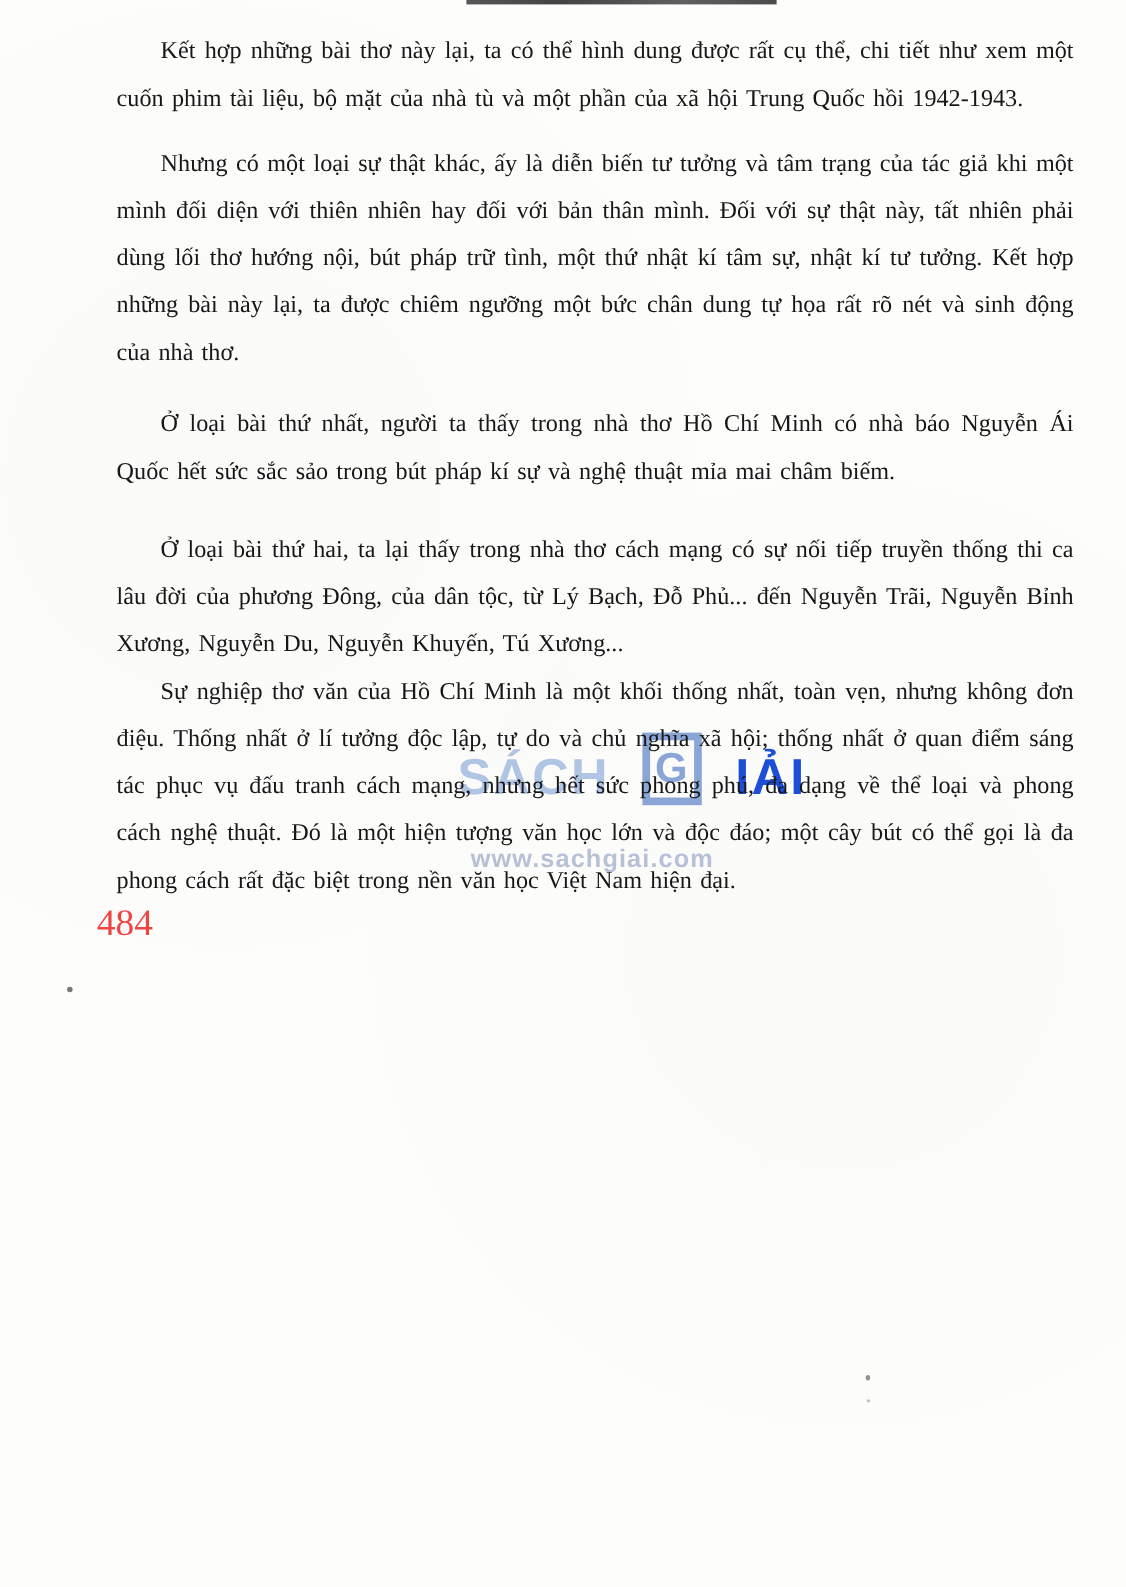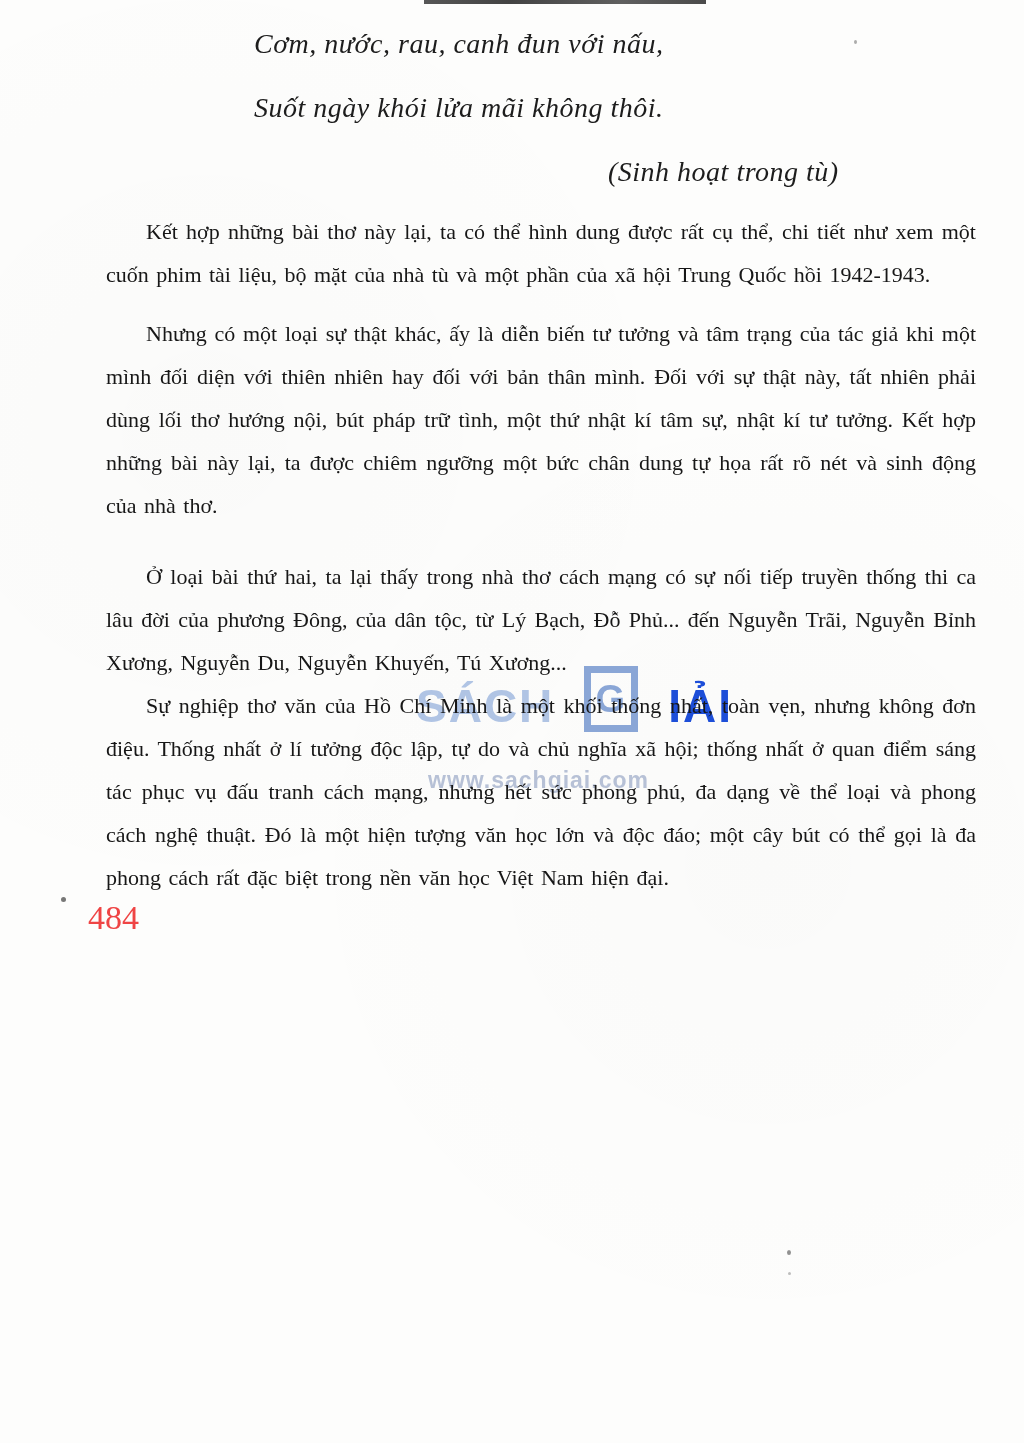--- a/index.html
+++ b/index.html
@@ -134,27 +134,23 @@
       <span class="wm-logo" style="color: rgb(138, 166, 214); border-color: rgb(138, 166, 214);">
         <span>G</span>
       </span>
       <span class="wm-part" style="color: #1d4ed8;">IẢI</span>
     </div>
     <div class="wm-url" style="color: rgb(183, 193, 214); margin-top: 35px;">www.sachgiai.com</div>
   </div>
 
   <div class="content">
 
-    <div class="poem">
-      <div class="poem-line">Cơm, nước, rau, canh đun với nấu,</div>
-      <div class="poem-line">Suốt ngày khói lửa mãi không thôi.</div>
-      <div class="poem-attribution">(Sinh hoạt trong tù)</div>
-    </div>
 
     <p class="para">Kết hợp những bài thơ này lại, ta có thể hình dung được rất cụ thể, chi tiết như xem một cuốn phim tài liệu, bộ mặt của nhà tù và một phần của xã hội Trung Quốc hồi 1942-1943.</p>
     <p class="para m16">Nhưng có một loại sự thật khác, ấy là diễn biến tư tưởng và tâm trạng của tác giả khi một mình đối diện với thiên nhiên hay đối với bản thân mình. Đối với sự thật này, tất nhiên phải dùng lối thơ hướng nội, bút pháp trữ tình, một thứ nhật kí tâm sự, nhật kí tư tưởng. Kết hợp những bài này lại, ta được chiêm ngưỡng một bức chân dung tự họa rất rõ nét và sinh động của nhà thơ.</p>
+    <p class="para m22">Ở loại bài thứ nhất, người ta thấy trong nhà thơ Hồ Chí Minh có nhà báo Nguyễn Ái Quốc hết sức sắc sảo trong bút pháp kí sự và nghệ thuật mỉa mai châm biếm.</p>
     <p class="para m28">Ở loại bài thứ hai, ta lại thấy trong nhà thơ cách mạng có sự nối tiếp truyền thống thi ca lâu đời của phương Đông, của dân tộc, từ Lý Bạch, Đỗ Phủ... đến Nguyễn Trãi, Nguyễn Bỉnh Xương, Nguyễn Du, Nguyễn Khuyến, Tú Xương...</p>
     <p class="para m12">Sự nghiệp thơ văn của Hồ Chí Minh là một khối thống nhất, toàn vẹn, nhưng không đơn điệu. Thống nhất ở lí tưởng độc lập, tự do và chủ nghĩa xã hội; thống nhất ở quan điểm sáng tác phục vụ đấu tranh cách mạng, nhưng hết sức phong phú, đa dạng về thể loại và phong cách nghệ thuật. Đó là một hiện tượng văn học lớn và độc đáo; một cây bút có thể gọi là đa phong cách rất đặc biệt trong nền văn học Việt Nam hiện đại.</p>
 
     <div class="page-number">484</div>
 
   </div>
 </div>
 
 </body></html>

